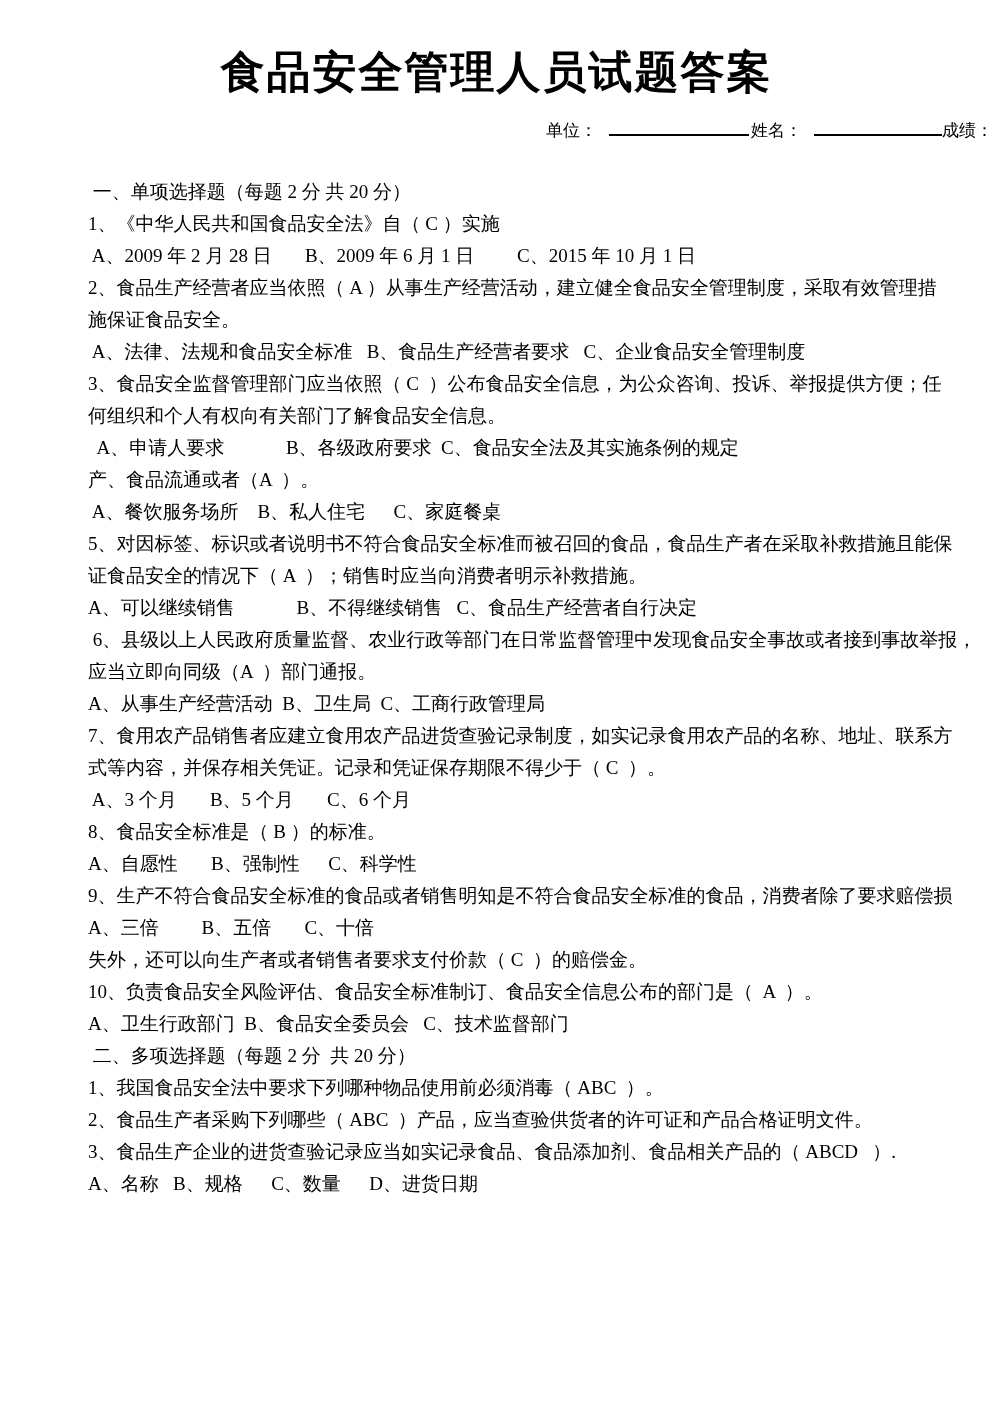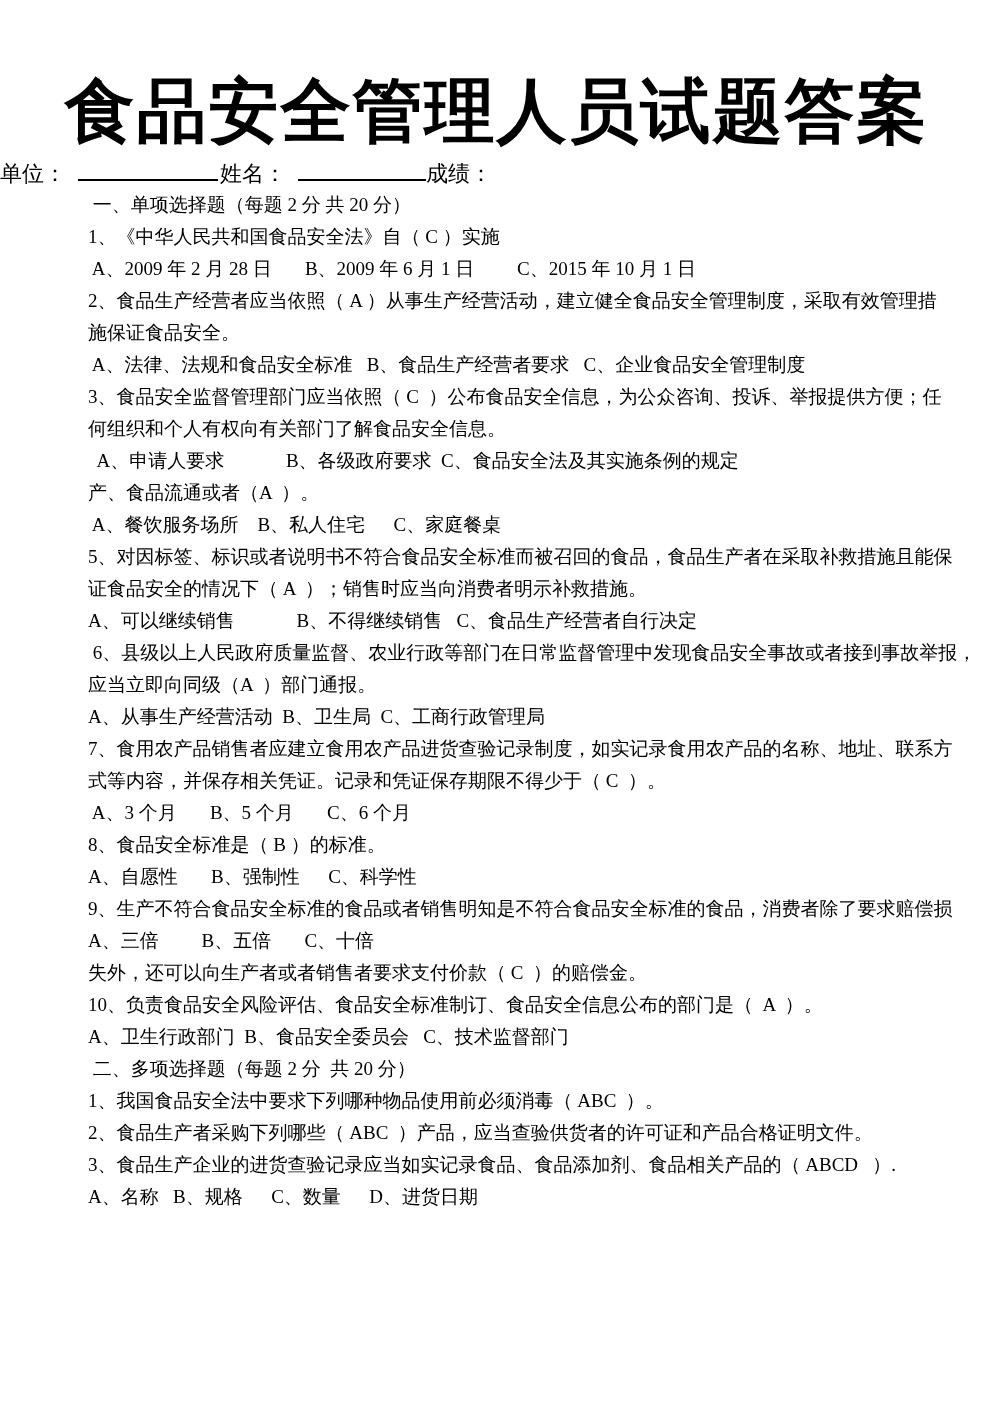--- a/index.html
+++ b/index.html
@@ -12,44 +12,45 @@
     width: 993px;
     height: 1404px;
     margin: 0 auto;
     background: #ffffff;
     color: #000000;
     font-family: "Liberation Serif", "DejaVu Serif", serif;
     overflow: hidden;
   }
   .title {
     margin: 0;
-    padding-top: 75px;
+    padding-top: 47px;
     text-align: center;
-    font-size: 70px;
+    font-size: 44px;
     font-weight: 700;
     letter-spacing: 2px;
     line-height: 1.2;
     white-space: nowrap;
-    font-family: Liberation Mono, monospace;
   }
   .id-line {
-    text-align: left;
-    font-size: 22px;
+    margin-top: 14px;
+    text-align: right;
+    font-size: 17px;
     line-height: 30px;
     white-space: nowrap;
   }
   .blank {
     display: inline-block;
     border-bottom: 2px solid #000;
     height: 20px;
     vertical-align: baseline;
   }
   .blank-unit { width: 140px; margin-left: 12px; margin-right: 2px; }
   .blank-name { width: 128px; margin-left: 12px; margin-right: 0; }
   .body {
+    margin-top: 30px;
     padding-left: 88px;
     padding-right: 40px;
     font-size: 19px;
     line-height: 32px;
   }
   .line {
     height: 32px;
     white-space: pre;
   }
 </style>

